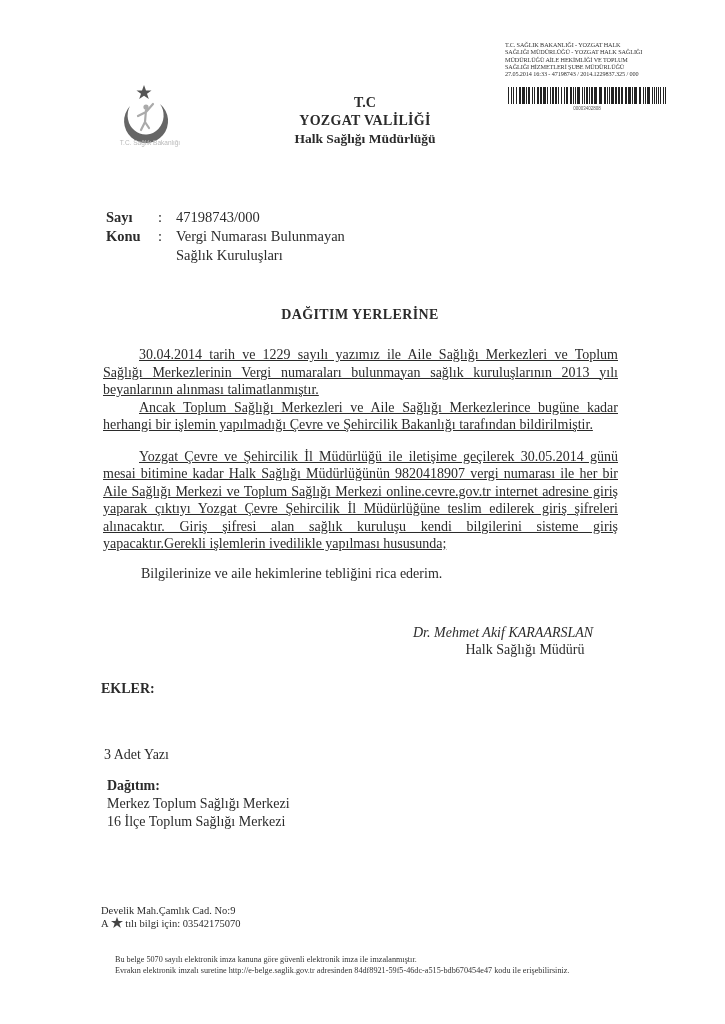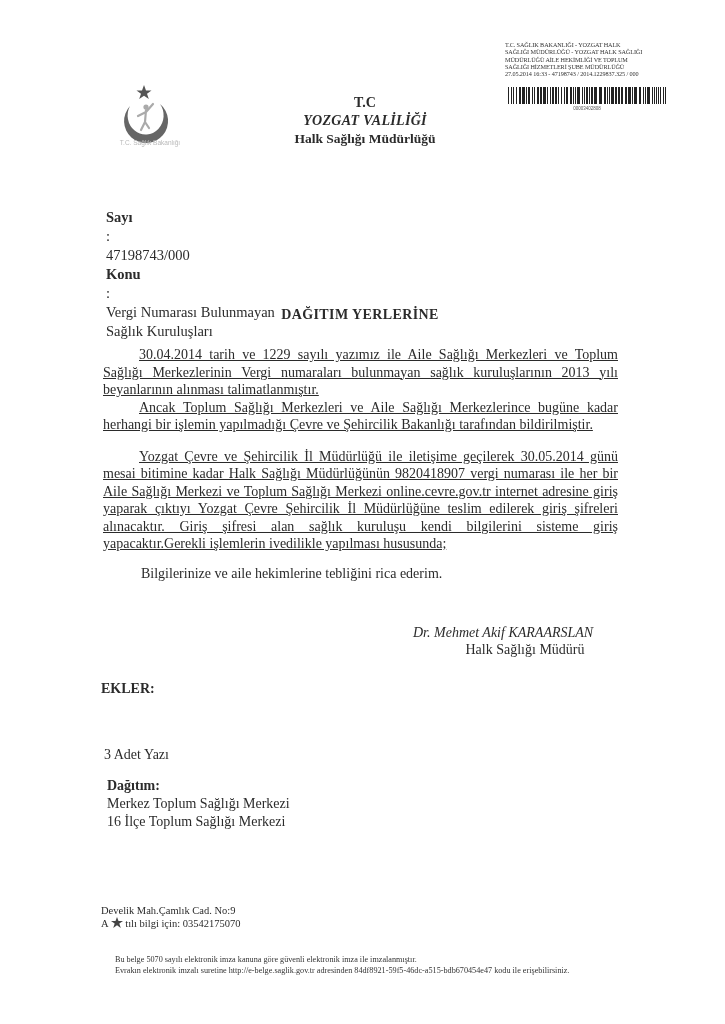--- a/index.html
+++ b/index.html
@@ -23,25 +23,25 @@
     }
     
     .logo { left: 100px; top: 82px; width: 100px; height: 72px; }
     .logo-caption {
       left: 100px; top: 139px; width: 100px; text-align: center;
       font-family: "Liberation Sans", sans-serif; font-size: 6.5px; color: #b9b9b9;
     }
     
     .header { left: 230px; top: 94px; width: 270px; text-align: center; font-weight: bold; color: #2b2b2b; }
     .header .l1 { font-size: 14px; line-height: 18px; }
-    .header .l2 { font-size: 14px; line-height: 18px; letter-spacing: 0.3px; font-style: italic; }
+    .header .l2 { font-size: 14px; line-height: 18px; letter-spacing: 0.3px; }
     .header .l3 { font-size: 13.5px; line-height: 18px; }
     
     .meta { left: 106px; top: 208px; font-size: 14.5px; line-height: 19px; }
-    .meta .row { display: flex; flex-direction: column; }
+    .meta .row { display: flex; }
     .meta .k { width: 52px; font-weight: bold; }
     .meta .c { width: 18px; }
     .meta .v { width: 260px; }
     
     .title { left: 100px; top: 307px; width: 520px; text-align: center; font-weight: bold; font-size: 14px; letter-spacing: 0.4px; }
     
     .body-text { left: 103px; top: 346px; width: 515px; font-size: 14px; line-height: 17.5px; text-align: justify; }
     .body-text p { margin: 0; text-indent: 36px; text-decoration: underline; }
     .body-text p.gap { margin-top: 14px; }
     .closing { left: 141px; top: 566px; font-size: 14px; }

